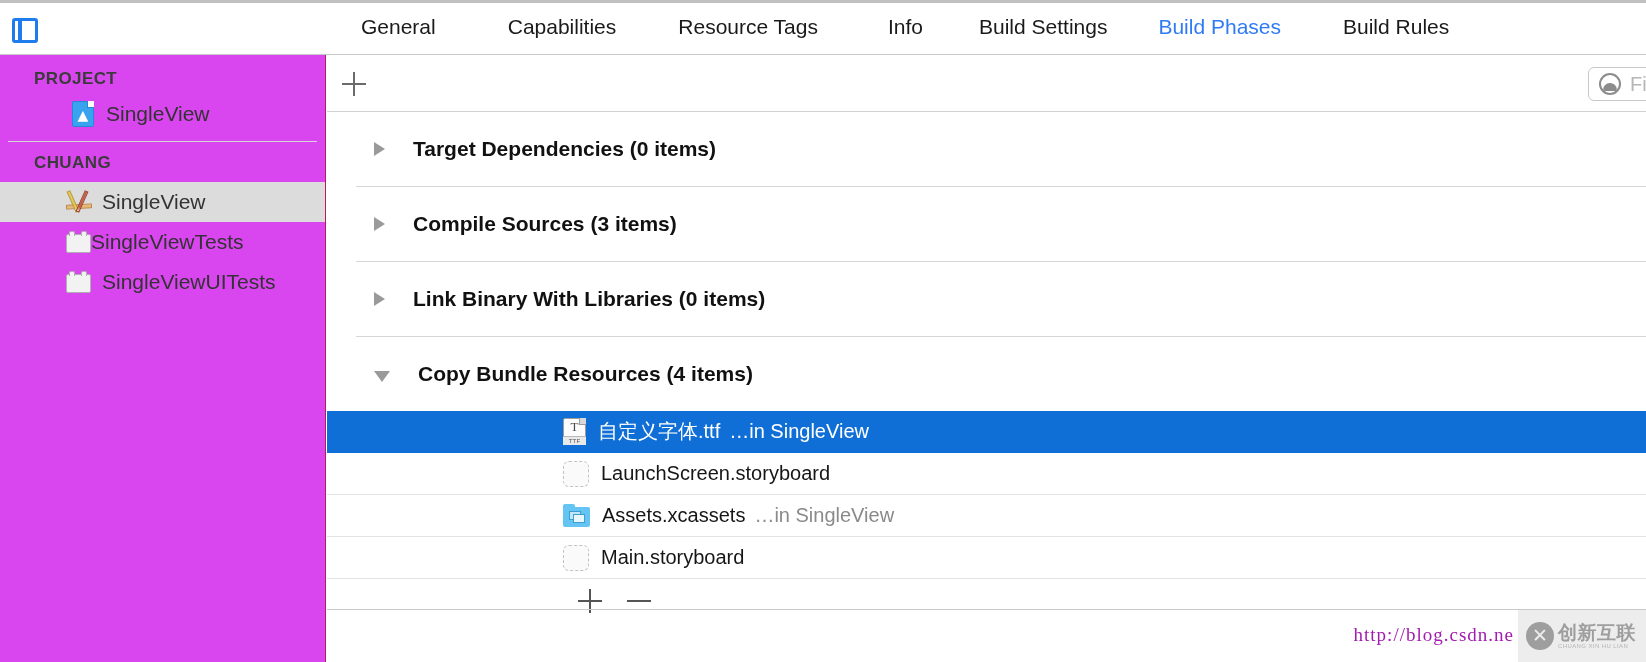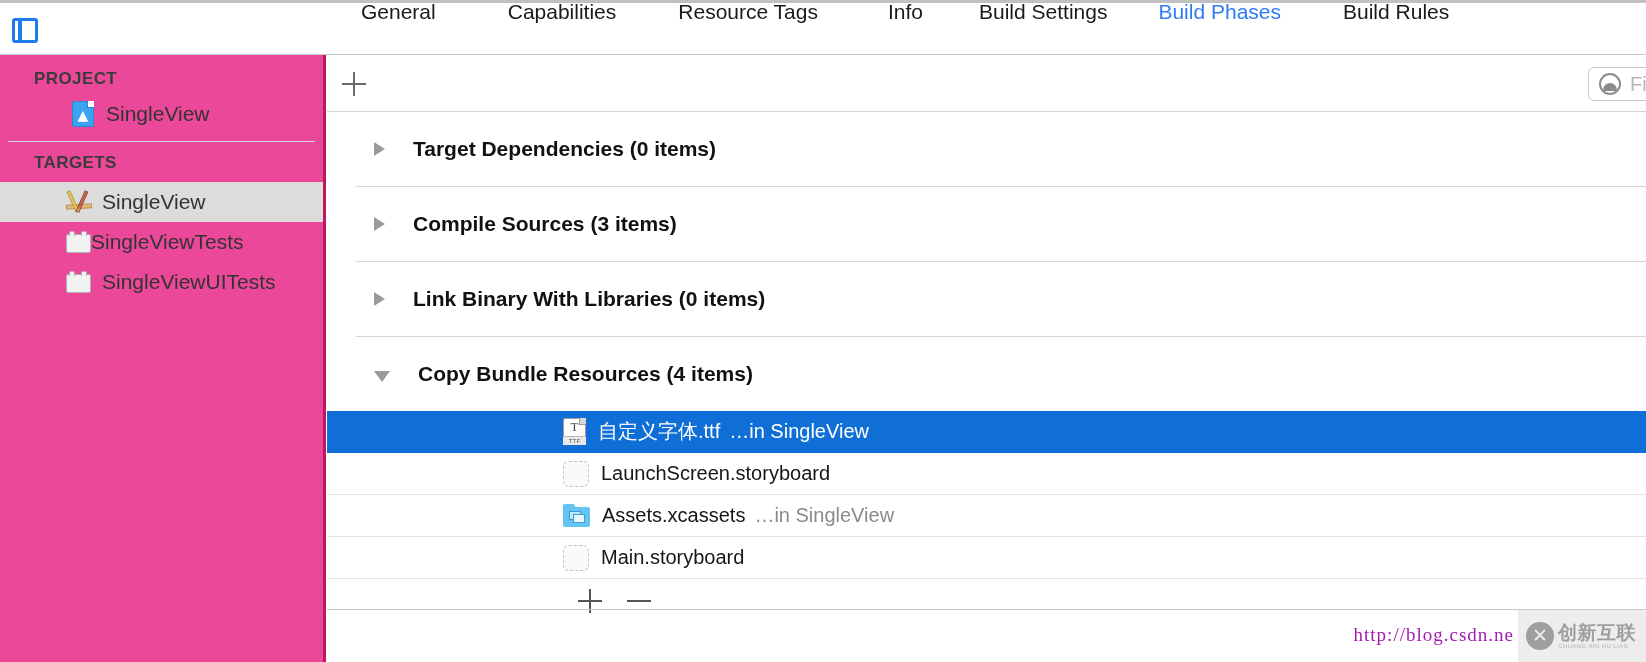--- a/index.html
+++ b/index.html
@@ -31,35 +31,35 @@
     background: #ffffff;
   }
   .nav-toggle::after {
     content: ""; position: absolute;
     left: 3px; top: 0px; width: 4px; height: 19px;
     background: #1f7ced;
   }
 
   .tabs {
     position: absolute; left: 326px; top: 0; height: 54px;
-    display: flex; 
+    display: flex; align-items: center;
   }
   .tab {
     font-size: 21px;
     color: #1a1a1a;
     white-space: nowrap;
     cursor: default;
   }
   .tab.active { color: #2f7bf5; }
 
   
   .sidebar {
     position: absolute; left: 0; top: 55px; width: 326px; height: 607px;
-    background: #ec4899;
-    border-right: 3px solid #be185d;
+    background: #d946ef;
+    border-right: 1px solid #be185d;
   }
   .group-title {
     font-size: 17px; font-weight: bold; letter-spacing: .4px;
     color: #3b3b3b;
   }
   .side-row {
     display: flex; align-items: center; height: 38px;
     font-size: 21px; color: #333;
     cursor: default;
   }
@@ -312,21 +312,21 @@
         <div class="doc"></div>
           <div class="fold"></div>
           <div class="glyph">▲</div>
       </div>
       <div class="lbl" style="margin-left:12px">SingleView</div>
     </div>
 
     <div class="side-sep" style="margin-top:8px"></div>
 
     <div style="height:11px"></div>
-    <div class="group-title" style="margin-left:34px">TARGETS</div>
+    <div class="group-title" style="margin-left:34px">CHUANG</div>
 
     <div class="side-row selected" style="margin-top:9px;height:40px">
       <div class="icon target-icon" style="margin-left:66px">
         <div class="ruler"></div>
           <div class="pencil"></div>
           <div class="pen2"></div>
       </div>
       <div class="lbl" style="margin-left:10px">SingleView</div>
     </div>
 

